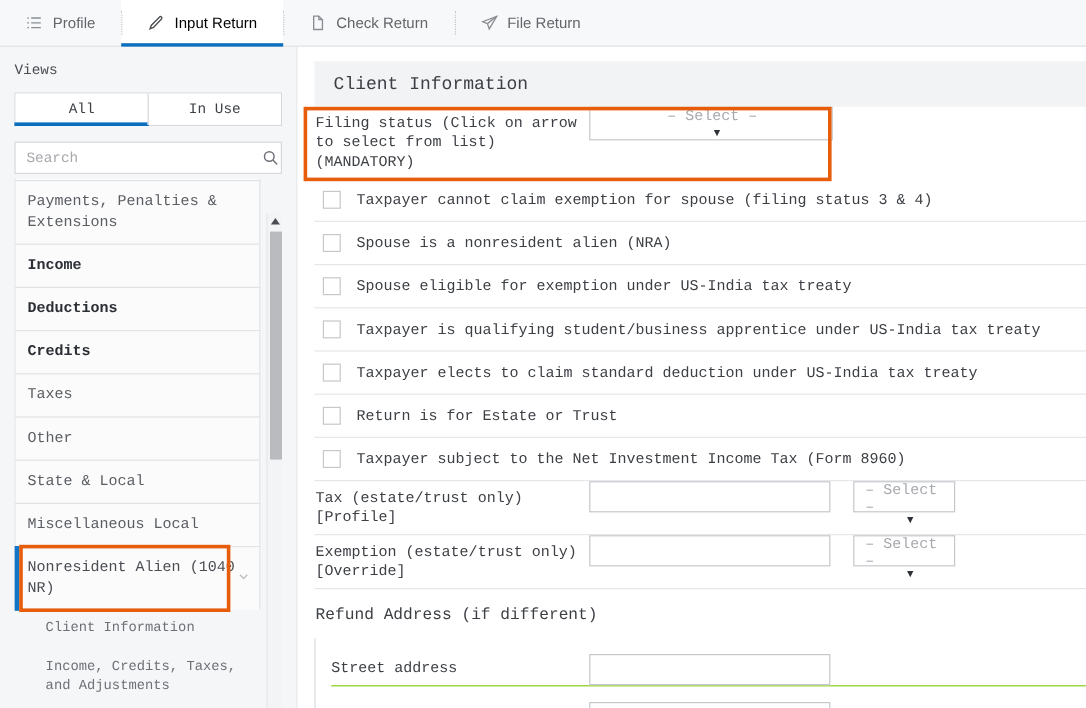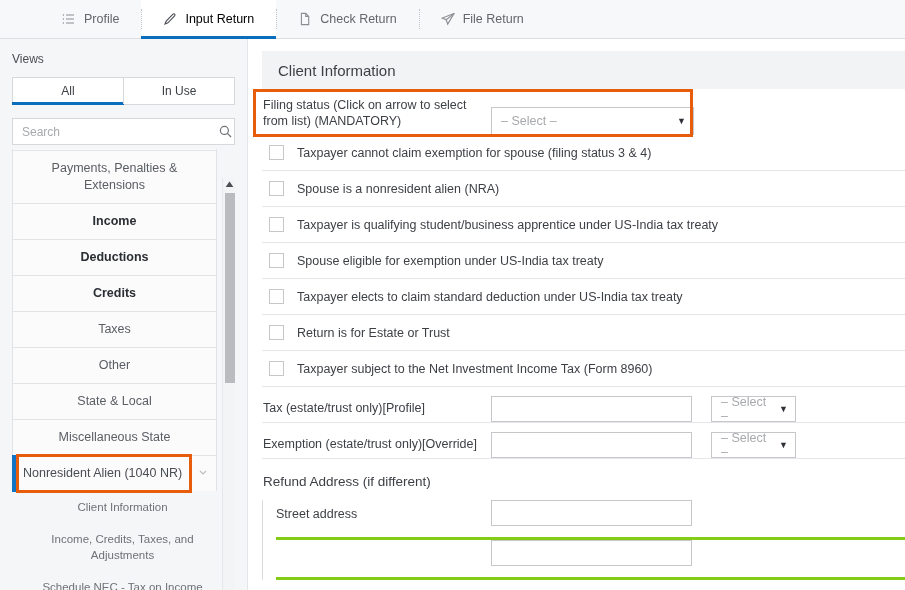--- a/index.html
+++ b/index.html
@@ -13,21 +13,20 @@
   #app { position: relative; width: 905px; height: 590px; display: flex; flex-direction: column; }
 
   
   .topbar {
     height: 39px;
     background: #f7f8fa;
     border-bottom: 1px solid #dcdee2;
     display: flex;
     align-items: stretch;
     flex: 0 0 39px;
-    padding-left: 40px;
   }
   .ttab {
     display: flex; align-items: center; justify-content: center;
     gap: 8px;
     padding: 0 22px;
     font-size: 12.5px;
     color: #63666a;
     position: relative;
     cursor: pointer;
     background: transparent;
@@ -45,21 +44,21 @@
   }
   .ttab.active::after {
     content: "";
     position: absolute; left: 0; right: 0; bottom: -1px;
     height: 3px; background: #0a6ebd;
   }
   .ttab .ic { display: inline-flex; align-items: center; justify-content: center; width: 14px; height: 14px; }
   .ttab .ic svg { display: block; }
 
   
-  .body { flex: 1 1 auto; display: flex; min-height: 0; }
+  .body { flex: 1 1 auto; display: flex; min-height: 0; font-family: Liberation Mono, monospace; }
 
   
   .sidebar {
     width: 248px;
     flex: 0 0 248px;
     background: #f5f6f8;
     border-right: 1px solid #e3e5e8;
     display: flex; flex-direction: column;
     position: relative;
     overflow: hidden;
@@ -99,21 +98,20 @@
     background: transparent;
   }
   .searchbox input::placeholder { color: #a7a9ad; }
   .search-ic { width: 13px; height: 13px; display: block; }
 
   .navscroll {
     flex: 1 1 auto;
     margin: 4px 12px 0 12px;
     position: relative;
     overflow: hidden;
-    text-align: center;
   }
   .navlist { position: absolute; top: -13px; left: 0; right: 18px; }
 
   .navitem {
     border: 1px solid #e1e3e6;
     border-bottom: none;
     background: #fbfbfc;
     padding: 9px 10px;
     font-size: 12.5px;
     line-height: 17px;
@@ -176,21 +174,21 @@
     height: 38px;
     display: flex; align-items: center;
     padding-left: 16px;
     font-size: 15px;
     color: #3c3f44;
     margin-top: 12px;
   }
 
   .row {
     border-bottom: 1px solid #e6e7ea;
-    display: flex; align-items: flex-end;
+    display: flex; align-items: flex-start;
     min-height: 36px;
     padding: 0 0 0 1px;
     position: relative;
   }
   .row.hl-filing {
     min-height: 46px;
     border-bottom: none;
   }
   .hl-filing-box {
     position: absolute; left: -9px; right: 212px; top: 0px; bottom: -2px;
@@ -214,36 +212,36 @@
   .txtinput {
     width: 201px; height: 26px;
     border: 1px solid #c5c7ca; background: #fff;
     font-family: inherit; font-size: 12.5px; color: #3c3f44;
     padding: 0 6px; outline: none;
   }
   .selbox {
     height: 26px; border: 1px solid #c5c7ca; background: #fff;
     display: flex; align-items: center; justify-content: space-between;
     padding: 0 7px 0 9px; cursor: pointer;
-    font-size: 12.5px; color: #a7a9ad;
+    font-size: 12.5px; color: #a7a9ad; flex-direction: column;
   }
   .selbox.big { width: 203px; height: 28px; }
   .selbox.small { width: 85px; margin-left: 19px; }
   .caret { margin-left: 8px; font-size: 9px; color: #2e3238; line-height: 1; }
 
   .filing-sel-wrap { padding-left: 0; }
 
   .grouptitle {
     font-size: 13.5px; color: #3c3f44;
     padding: 15px 0 11px 1px;
   }
   .subgroup { border-left: 1px solid #d9dbde; padding-left: 13px; }
   .subrow {
-    border-bottom: 3px solid #84cc16;
-    display: flex; align-items: flex-start;
+    border-bottom: 1px solid #84cc16;
+    display: flex; align-items: flex-end;
     min-height: 40px;
   }
   .subrow .rlabel { width: 215px; flex: 0 0 215px; }
   .subrow .txtinput { width: 201px; height: 26px; }
 </style>
 </head>
 <body>
 
 <div id="app">
 
@@ -345,21 +343,21 @@
 
           <div class="navitem">
             <span>Other</span>
           </div>
 
           <div class="navitem">
             <span>State &amp; Local</span>
           </div>
 
           <div class="navitem">
-            <span>Miscellaneous State</span>
+            <span>Miscellaneous Local</span>
           </div>
 
           <div class="navitem selected">
             <span class="sel-bar"></span>
             <span class="hl"></span>
             <span>Nonresident Alien (1040 NR)</span>
             <span>
               <svg class="chev" viewBox="0 0 10 10" fill="none" stroke="#8a8d92" stroke-width="1.2">
                 <path d="M2 4l3 3 3-3"></path>
               </svg>
@@ -414,26 +412,26 @@
         <span class="cblabel">Taxpayer cannot claim exemption for spouse (filing status 3 &amp; 4)</span>
       </div>
 
       <div class="row cbrow">
         <span class="cb"></span>
         <span class="cblabel">Spouse is a nonresident alien (NRA)</span>
       </div>
 
       <div class="row cbrow">
         <span class="cb"></span>
+        <span class="cblabel">Spouse eligible for exemption under US-India tax treaty</span>
+      </div>
+
+      <div class="row cbrow">
+        <span class="cb"></span>
         <span class="cblabel">Taxpayer is qualifying student/business apprentice under US-India tax treaty</span>
-      </div>
-
-      <div class="row cbrow">
-        <span class="cb"></span>
-        <span class="cblabel">Spouse eligible for exemption under US-India tax treaty</span>
       </div>
 
       <div class="row cbrow">
         <span class="cb"></span>
         <span class="cblabel">Taxpayer elects to claim standard deduction under US-India tax treaty</span>
       </div>
 
       <div class="row cbrow">
         <span class="cb"></span>
         <span class="cblabel">Return is for Estate or Trust</span>

